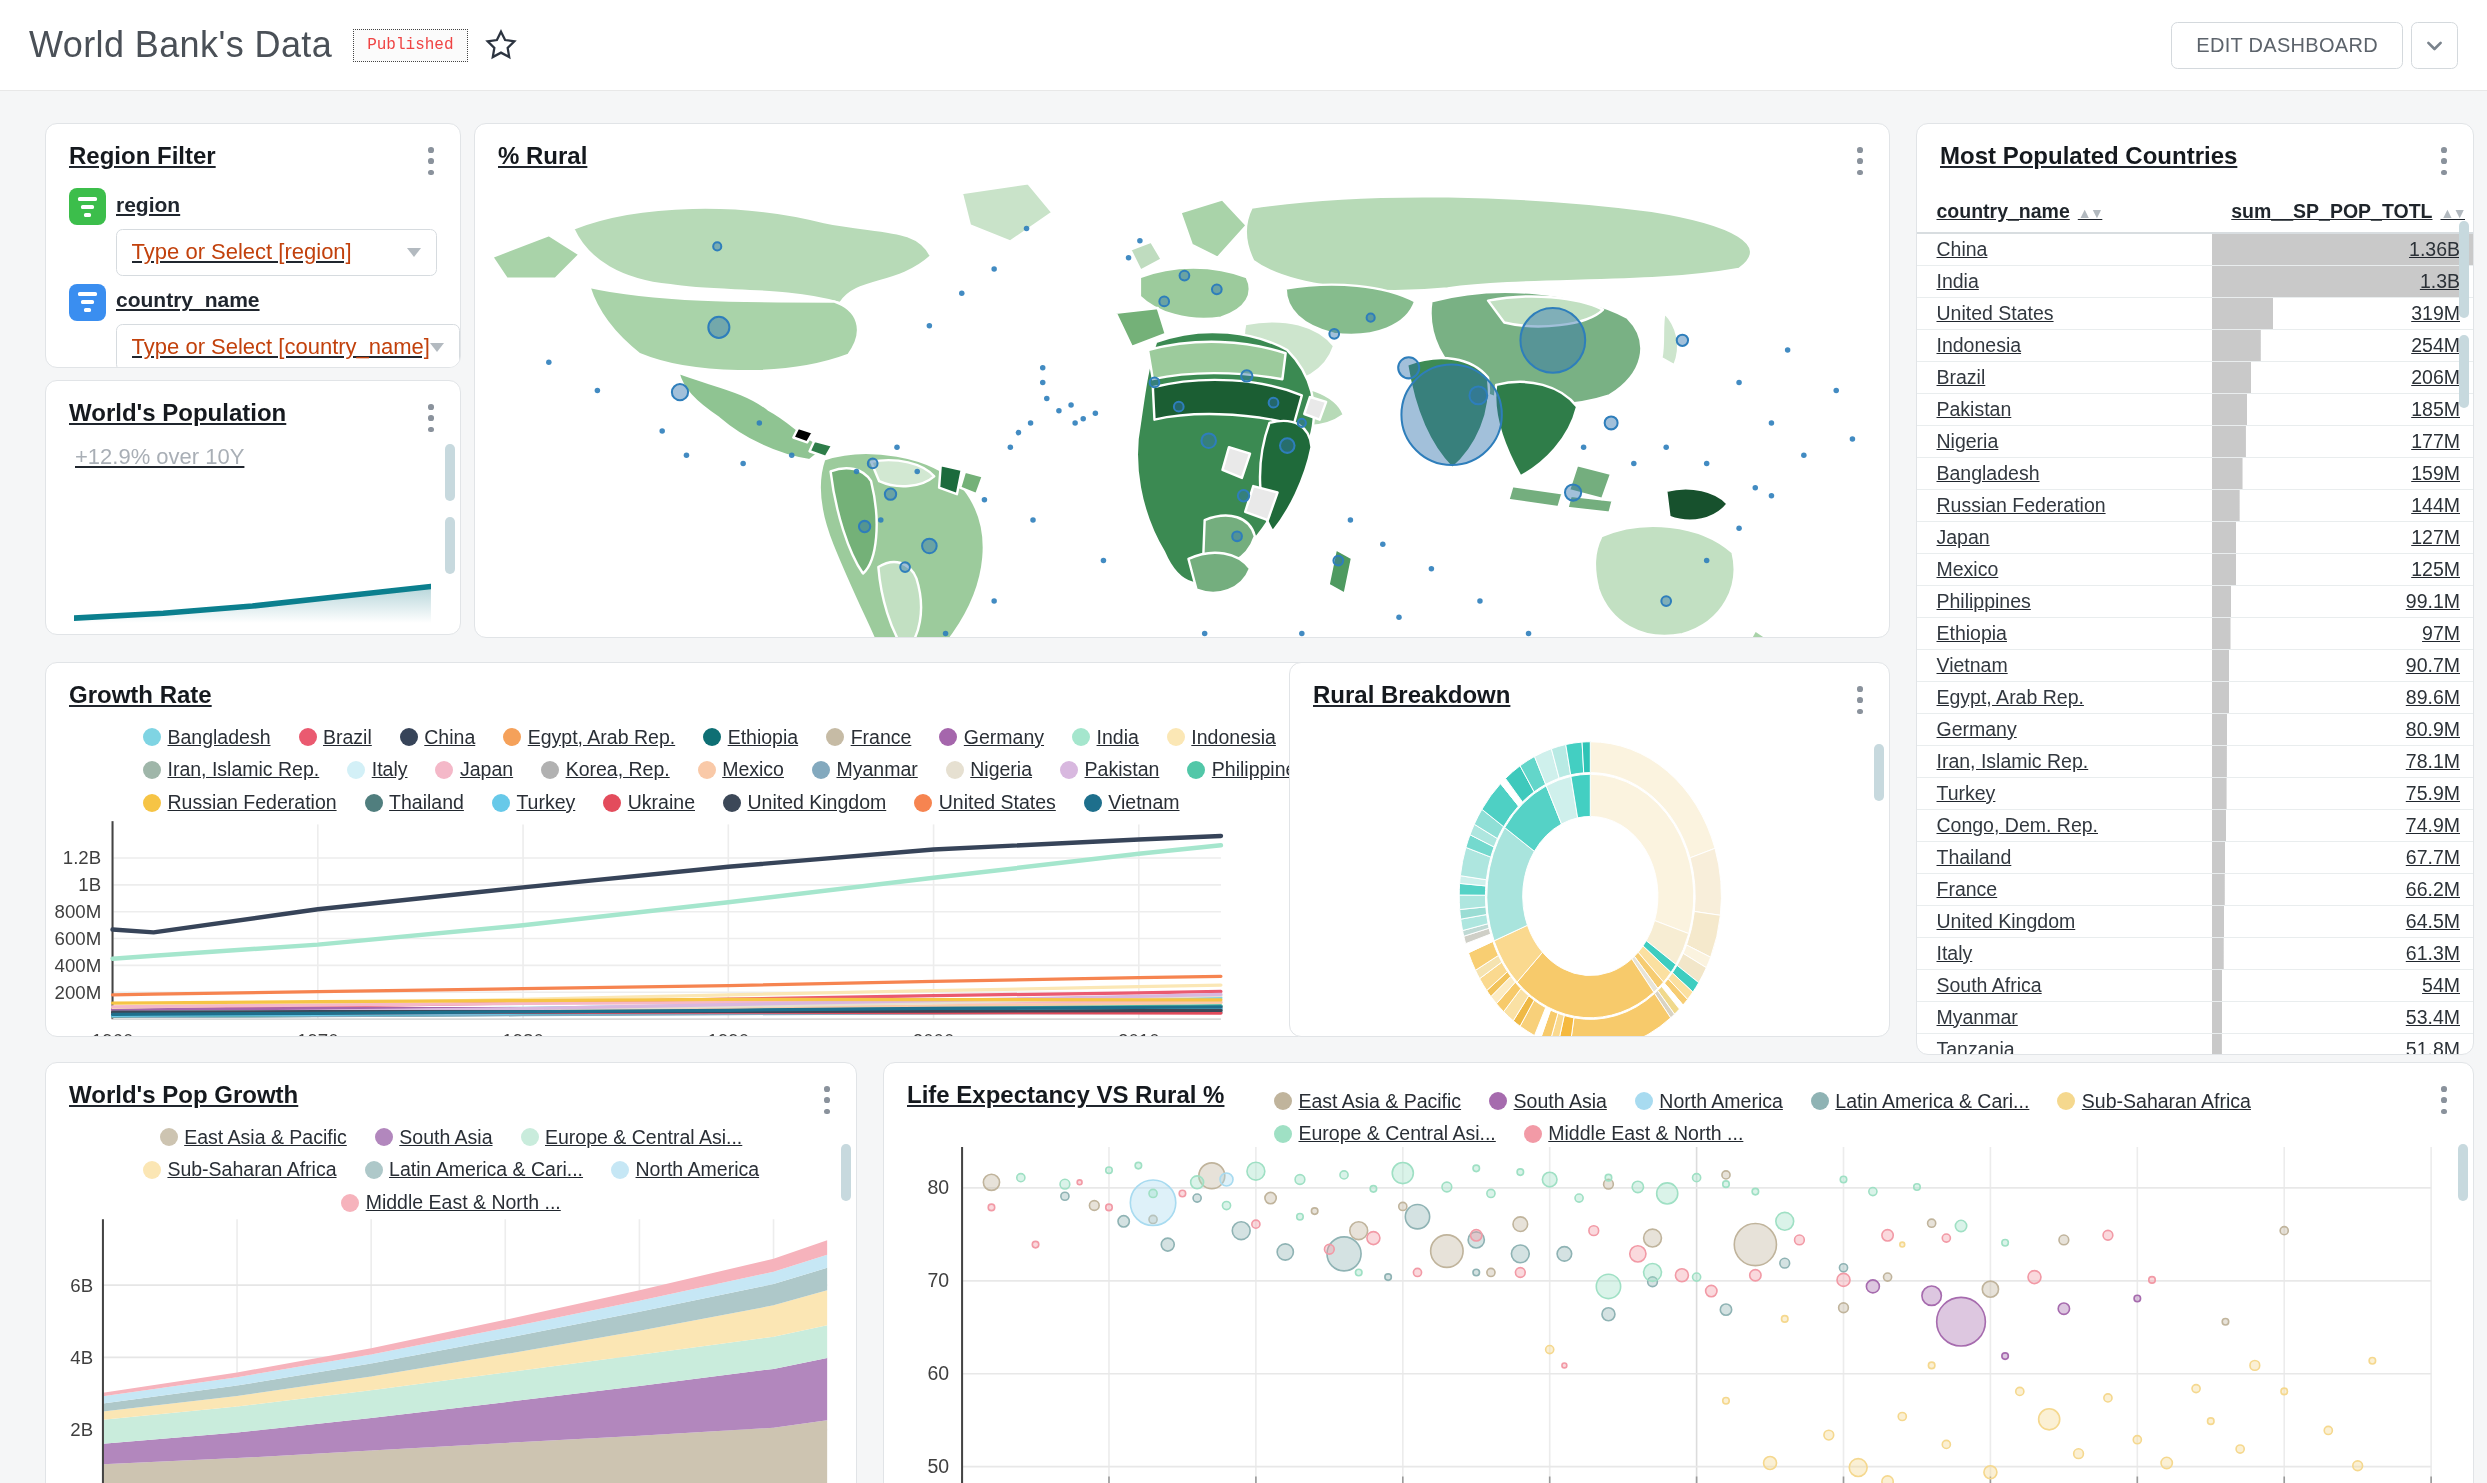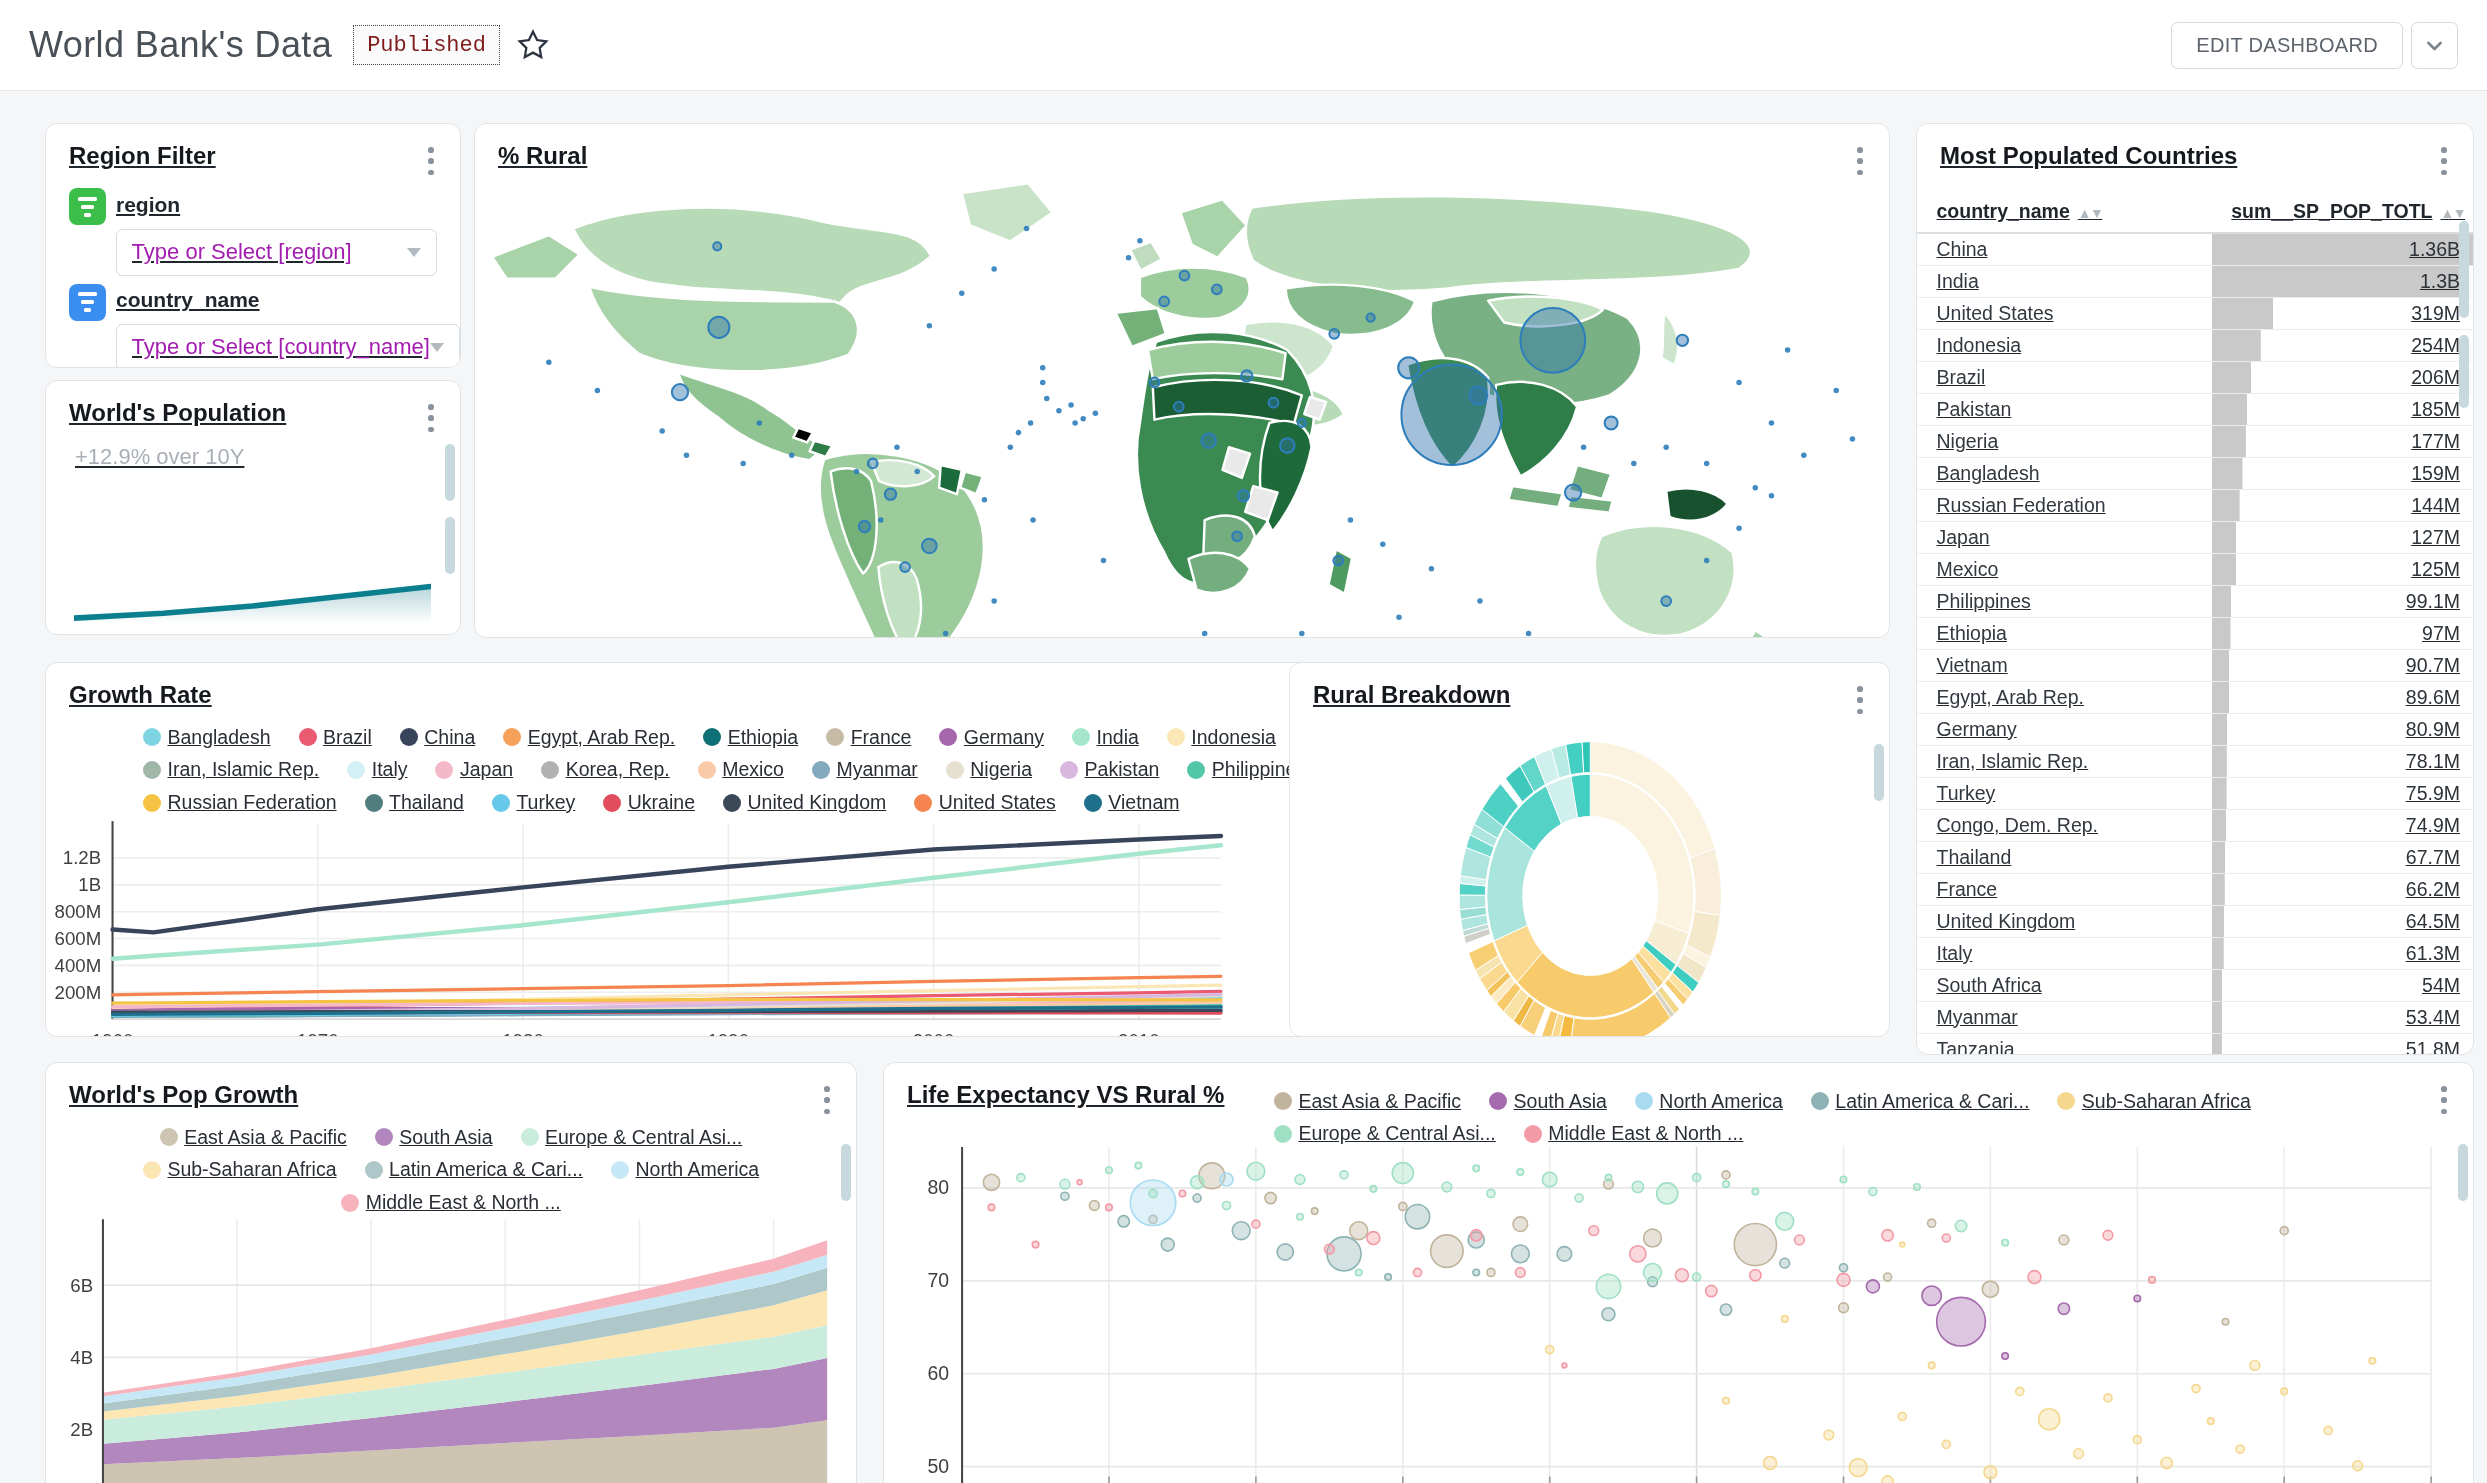--- a/index.html
+++ b/index.html
@@ -2,22 +2,22 @@
 <html style="font-size:13px"><head>
 <meta charset="utf-8">
 <style>
   * { margin:0; padding:0; box-sizing:border-box; }
   html,body { width:2487px; height:1484px; overflow:hidden; background:#f5f6f7;
     font-family:"Liberation Sans", sans-serif; color:#20262e; }
   
   .app-header { position:relative; width:2487px; height:91px; background:#fff;
     border-bottom:1.6px solid #e8e8e8; display:flex; align-items:center; padding:0 29px; }
   .dash-title { font-size:36px; font-weight:300; color:#4a5057; letter-spacing:0.4px; }
-  .pub-badge { margin-left:21px; font-family:"Liberation Mono", monospace; font-size:22px;
-    color:#7f1d1d; border:1.6px dotted #444; background:#fbfbfb; padding:6.5px 13px; }
+  .pub-badge { margin-left:21px; font-family:"Liberation Mono", monospace; font-size:16px;
+    color:#ef4444; border:1.6px dotted #444; background:#fbfbfb; padding:6.5px 13px; }
   .star-btn { margin-left:16px; display:inline-flex; cursor:pointer; }
   .header-right { margin-left:auto; display:flex; align-items:center; gap:8px; }
   .edit-btn { height:47px; padding:0 24px; background:#fff; border:1.6px solid #d4d9dd;
     border-radius:6.5px; font-size:20px; color:#5c636b; letter-spacing:0.3px; cursor:pointer;
     font-family:"Liberation Sans", sans-serif; }
   .menu-btn { width:47px; height:47px; background:#fff; border:1.6px solid #d4d9dd;
     border-radius:6.5px; display:flex; align-items:center; justify-content:center; cursor:pointer; }
   
   .board { position:relative; width:2487px; height:1393px; overflow:hidden; }
   .card { position:absolute; background:#fff; border:0.8px solid #e1e4e7; border-radius:12px;
@@ -31,21 +31,21 @@
   
   .f-row { display:flex; align-items:flex-start; padding:4.9px 23px 0 23px; }
   .f-icon { width:37px; height:37px; border-radius:8px; display:flex; flex-direction:column;
     align-items:center; justify-content:center; gap:4px; flex:0 0 auto; margin-top:3.2px; }
   .f-icon span { display:block; height:4px; border-radius:1.6px; background:#fff; }
   .f-icon .b1{width:19.5px;} .f-icon .b2{width:13px;} .f-icon .b3{width:7.3px;}
   .f-body { margin-left:10px; flex:1; }
   .f-label { font-size:21px; font-weight:700; margin:8px 0 11.4px 0; }
   .sel-box { height:47px; border:1.6px solid #d6dbdf; border-radius:6.5px; display:flex;
     align-items:center; padding:0 14.6px; cursor:pointer; background:#fff; }
-  .sel-ph { font-size:22px; color:#a21caf; flex:1; white-space:nowrap; overflow:hidden; }
+  .sel-ph { font-size:22px; color:#c2410c; flex:1; white-space:nowrap; overflow:hidden; }
   .sel-caret { width:0; height:0; border-left:7.3px solid transparent; border-right:7.3px solid transparent;
     border-top:9px solid #b3bac0; }
   
   .big-num { font-size:75px; font-weight:400; color:#3a424c; padding:21px 0 0 28px; letter-spacing:0.8px; }
   .delta { font-size:22px; color:#a9afb6; padding:6.5px 0 0 29px; }
   
   .tbl { width:100%; border-collapse:collapse; margin-top:11.4px; }
   .tbl th { font-size:19.5px; font-weight:700; text-align:left; color:#1f252b;
     padding:8px 8px 9.7px 19.5px; border-bottom:2.4px solid #d8dde0; cursor:pointer; white-space:nowrap; }
   .sorter { color:#b2b9bf; font-size:14px; margin-left:8px; letter-spacing:-1.6px; }

